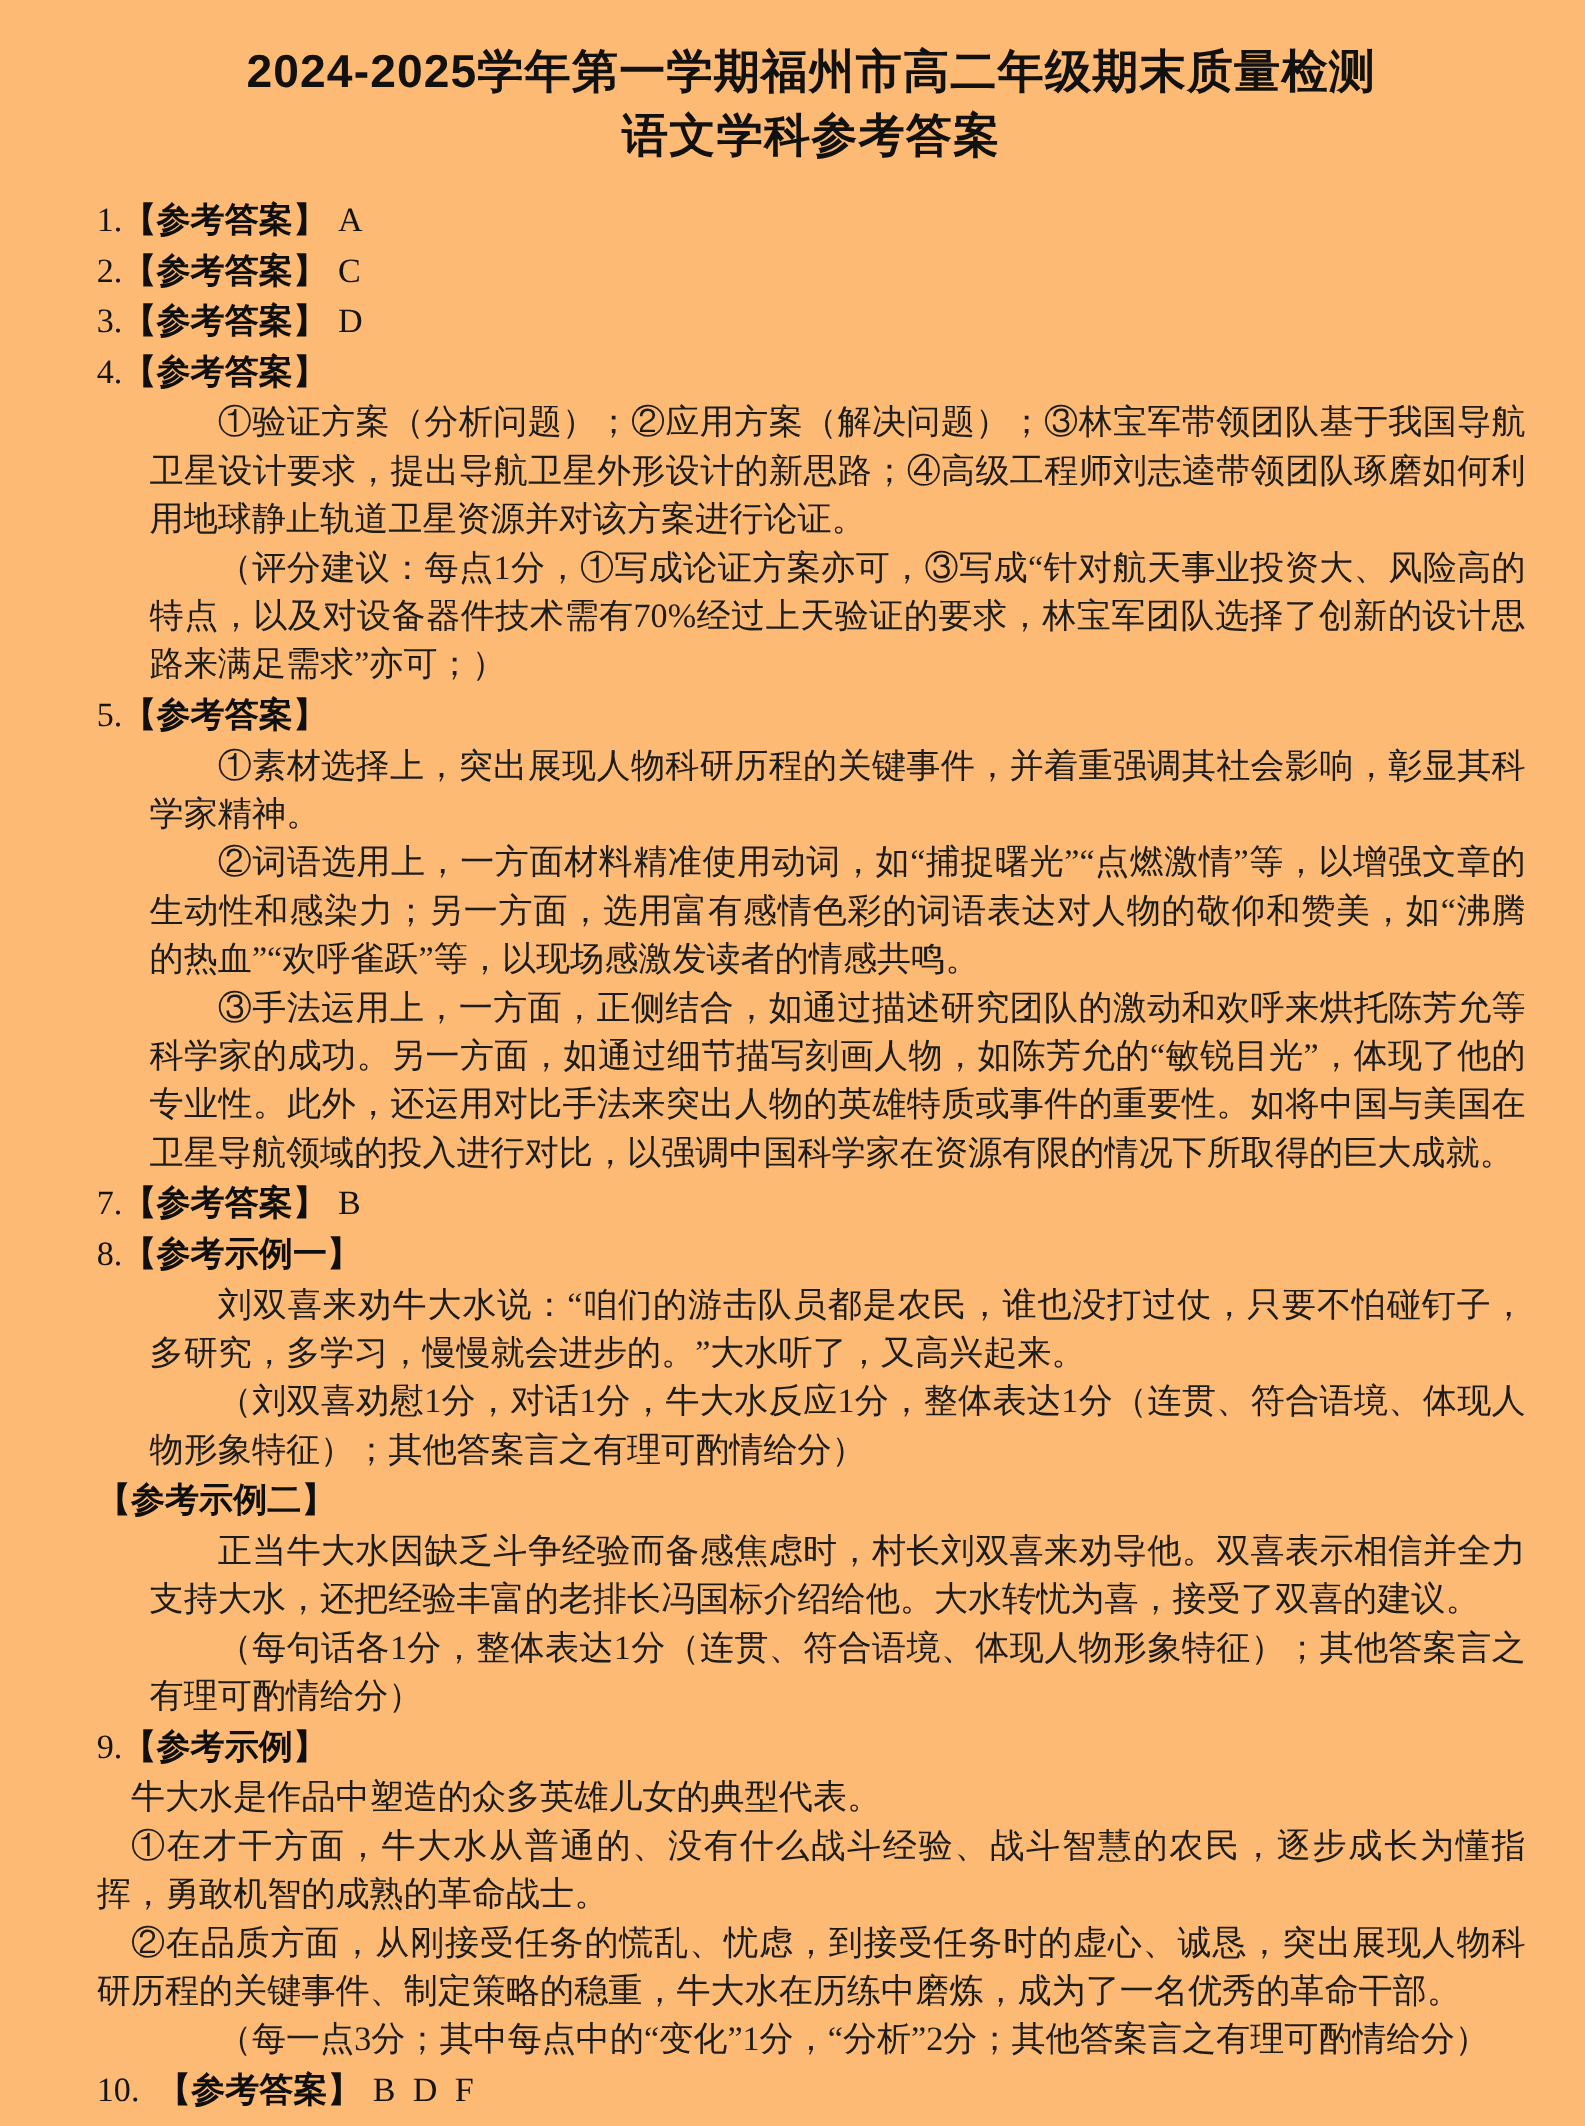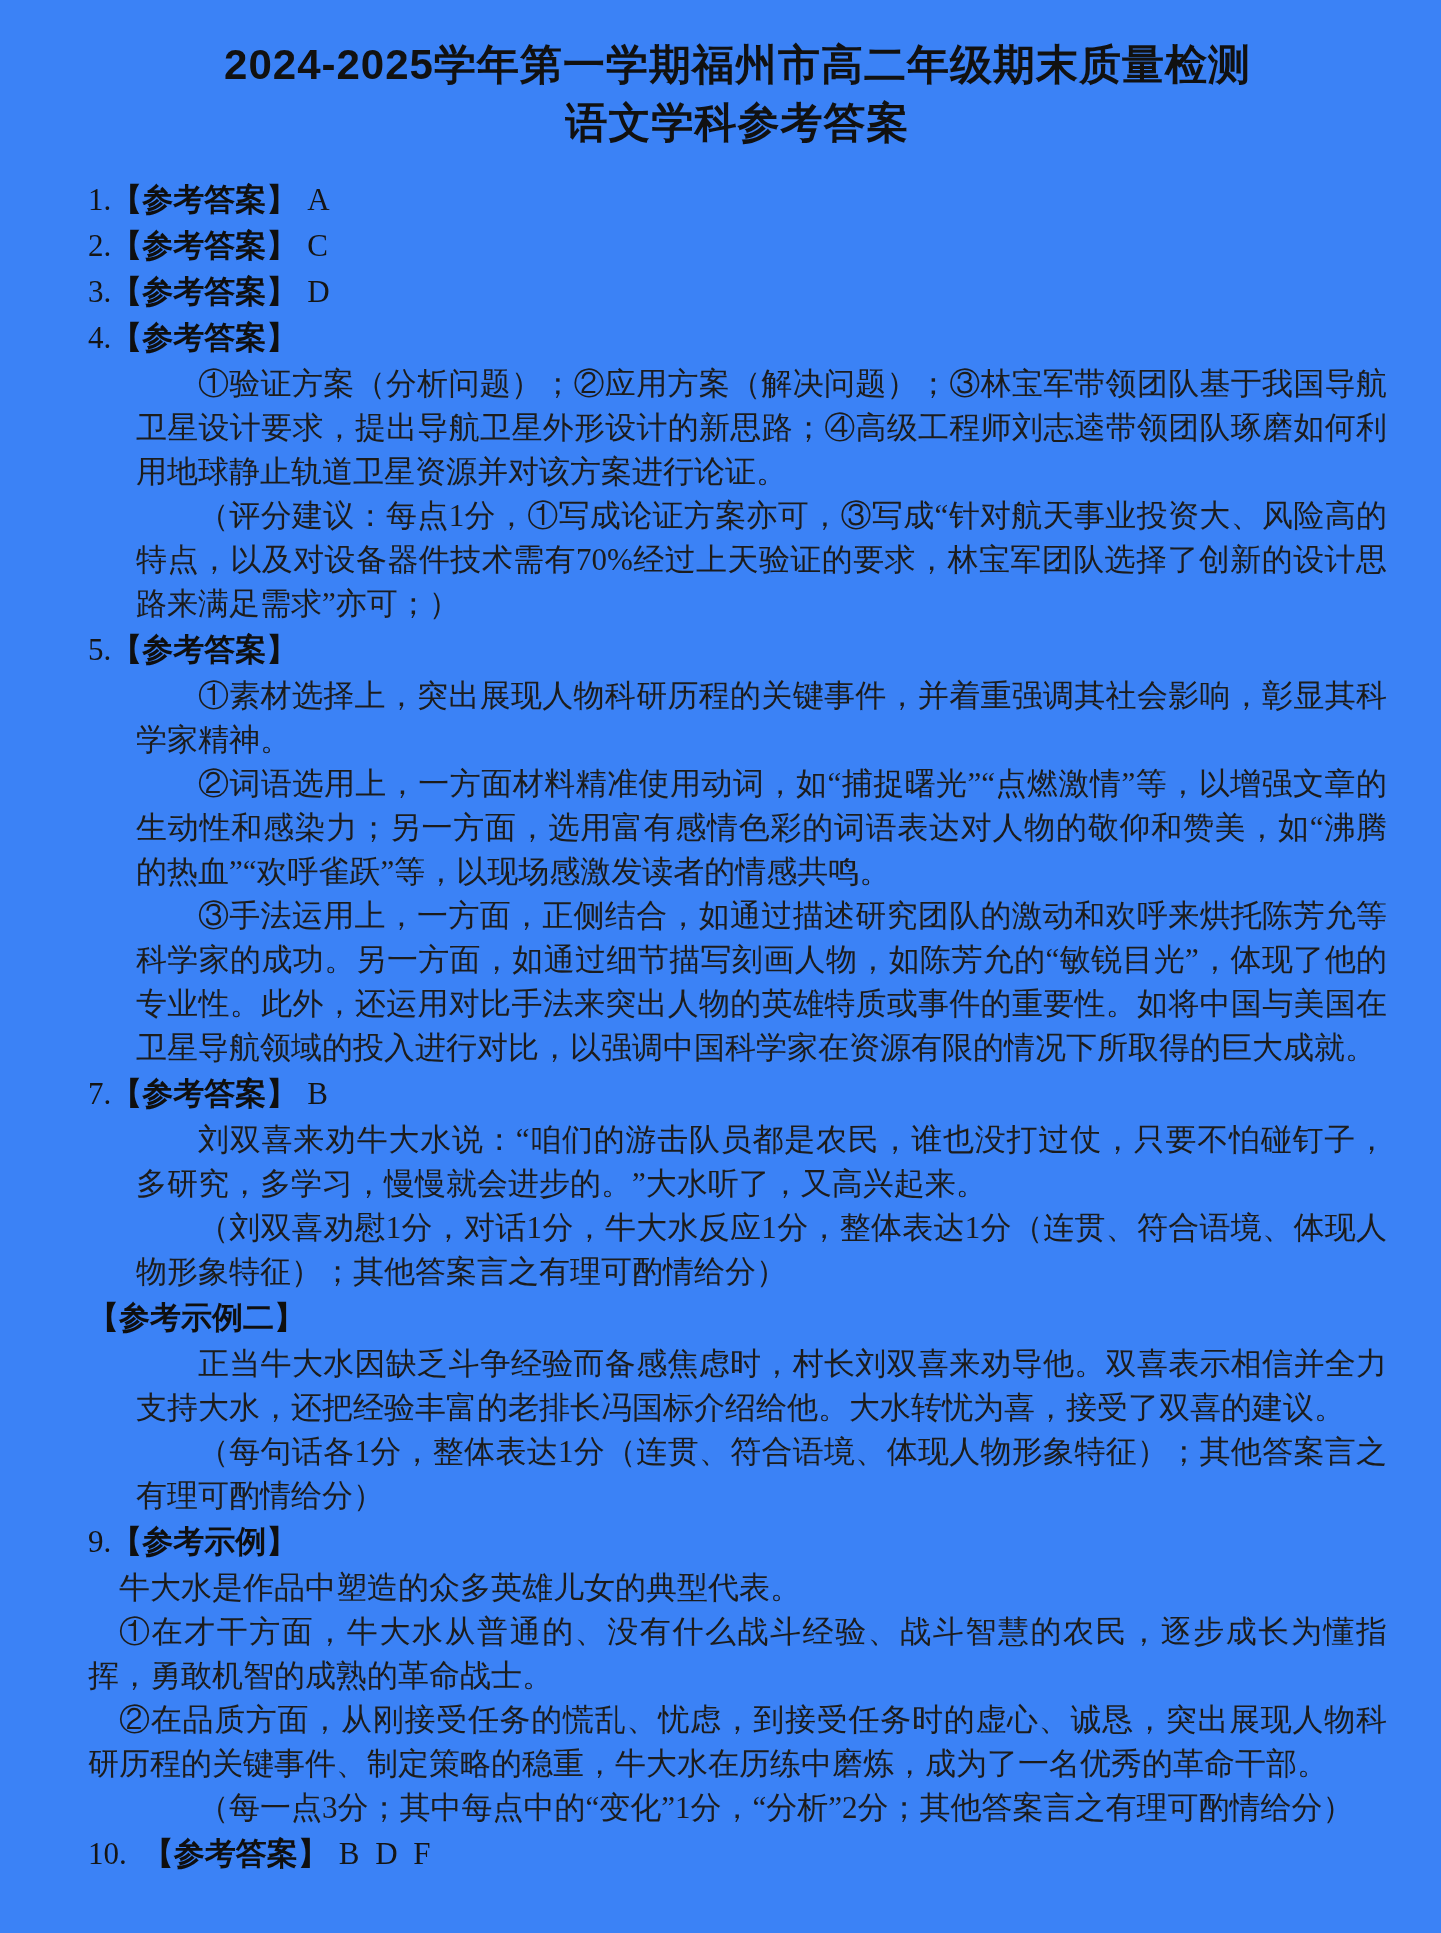--- a/index.html
+++ b/index.html
@@ -5,21 +5,21 @@
   html, body {
     margin: 0;
     padding: 0;
     background: #e9e9e9;
   }
   .page {
     position: relative;
     width: 1441px;
     height: 1933px;
     margin: 0 auto;
-    background: #3b82f6;
+    background: #fdba74;
     overflow: hidden;
     box-sizing: border-box;
     padding: 26px 54px 0 88px;
     color: #1c1c1c;
     font-family: "Liberation Serif", "DejaVu Serif", serif;
   }
   .titles {
     text-align: center;
     margin: 10px 0 26px 0;
   }
@@ -76,20 +76,21 @@
       <div class="line"><span class="num">2.</span><span class="bracket">【参考答案】</span><span class="ans">C</span></div>
       <div class="line"><span class="num">3.</span><span class="bracket">【参考答案】</span><span class="ans">D</span></div>
       <div class="line"><span class="num">4.</span><span class="bracket">【参考答案】</span></div>
       <p class="para indent-2">①验证方案（分析问题）；②应用方案（解决问题）；③林宝军带领团队基于我国导航卫星设计要求，提出导航卫星外形设计的新思路；④高级工程师刘志逵带领团队琢磨如何利用地球静止轨道卫星资源并对该方案进行论证。</p>
       <p class="para indent-2">（评分建议：每点1分，①写成论证方案亦可，③写成“针对航天事业投资大、风险高的特点，以及对设备器件技术需有70%经过上天验证的要求，林宝军团队选择了创新的设计思路来满足需求”亦可；）</p>
       <div class="line"><span class="num">5.</span><span class="bracket">【参考答案】</span></div>
       <p class="para indent-2">①素材选择上，突出展现人物科研历程的关键事件，并着重强调其社会影响，彰显其科学家精神。</p>
       <p class="para indent-2">②词语选用上，一方面材料精准使用动词，如“捕捉曙光”“点燃激情”等，以增强文章的生动性和感染力；另一方面，选用富有感情色彩的词语表达对人物的敬仰和赞美，如“沸腾的热血”“欢呼雀跃”等，以现场感激发读者的情感共鸣。</p>
       <p class="para indent-2">③手法运用上，一方面，正侧结合，如通过描述研究团队的激动和欢呼来烘托陈芳允等科学家的成功。另一方面，如通过细节描写刻画人物，如陈芳允的“敏锐目光”，体现了他的专业性。此外，还运用对比手法来突出人物的英雄特质或事件的重要性。如将中国与美国在卫星导航领域的投入进行对比，以强调中国科学家在资源有限的情况下所取得的巨大成就。</p>
       <div class="line"><span class="num">7.</span><span class="bracket">【参考答案】</span><span class="ans">B</span></div>
+      <div class="line"><span class="num">8.</span><span class="bracket">【参考示例一】</span></div>
       <p class="para indent-2">刘双喜来劝牛大水说：“咱们的游击队员都是农民，谁也没打过仗，只要不怕碰钉子，多研究，多学习，慢慢就会进步的。”大水听了，又高兴起来。</p>
       <p class="para indent-2">（刘双喜劝慰1分，对话1分，牛大水反应1分，整体表达1分（连贯、符合语境、体现人物形象特征）；其他答案言之有理可酌情给分）</p>
       <div class="line"><span class="bracket">【参考示例二】</span></div>
       <p class="para indent-2">正当牛大水因缺乏斗争经验而备感焦虑时，村长刘双喜来劝导他。双喜表示相信并全力支持大水，还把经验丰富的老排长冯国标介绍给他。大水转忧为喜，接受了双喜的建议。</p>
       <p class="para indent-2">（每句话各1分，整体表达1分（连贯、符合语境、体现人物形象特征）；其他答案言之有理可酌情给分）</p>
       <div class="line"><span class="num">9.</span><span class="bracket">【参考示例】</span></div>
       <p class="para indent-1">牛大水是作品中塑造的众多英雄儿女的典型代表。</p>
       <p class="para indent-1">①在才干方面，牛大水从普通的、没有什么战斗经验、战斗智慧的农民，逐步成长为懂指挥，勇敢机智的成熟的革命战士。</p>
       <p class="para indent-1">②在品质方面，从刚接受任务的慌乱、忧虑，到接受任务时的虚心、诚恳，突出展现人物科研历程的关键事件、制定策略的稳重，牛大水在历练中磨炼，成为了一名优秀的革命干部。</p>
       <p class="para indent-2">（每一点3分；其中每点中的“变化”1分，“分析”2分；其他答案言之有理可酌情给分）</p>

